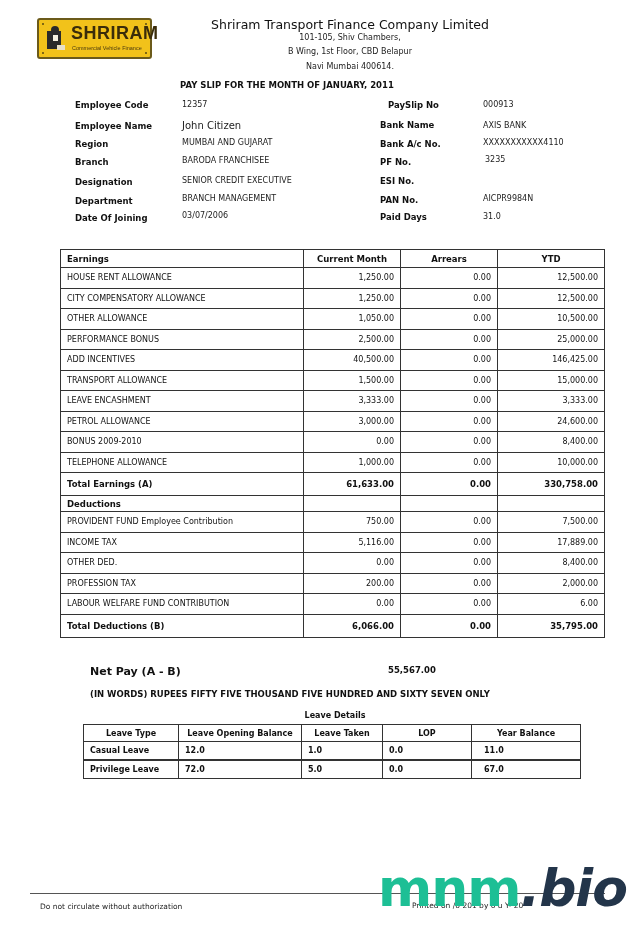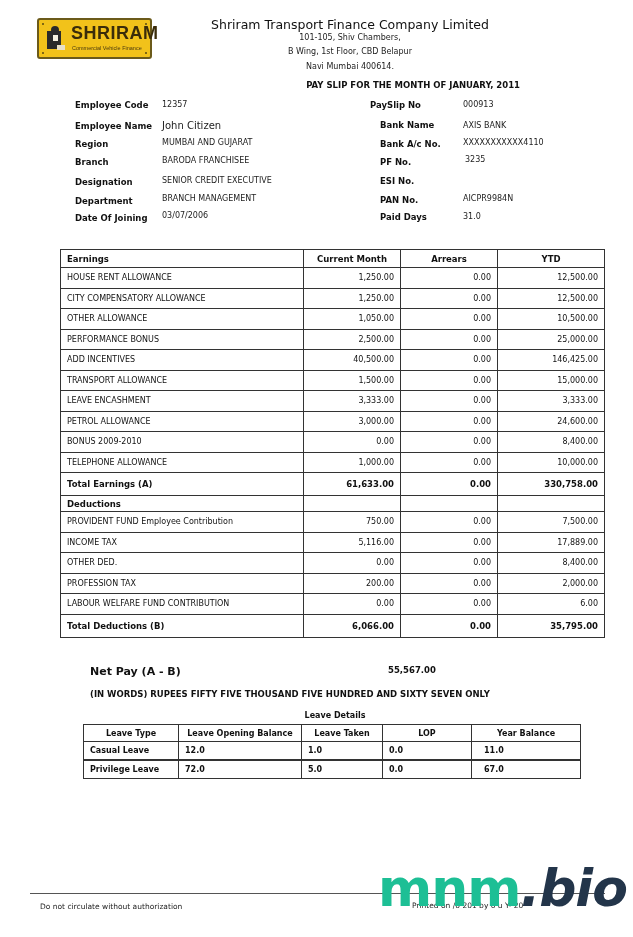--- a/index.html
+++ b/index.html
@@ -17,25 +17,25 @@
                font-size: 5.5px; color: #4a3a10; }
   .logo .dot { position: absolute; width: 2px; height: 2px; background: #5a4a10; border-radius: 1px; }
 
   
   .company { left: 180px; width: 340px; text-align: center; }
   .company-name { top: 17px; font-size: 12.5px; font-weight: normal; }
   .addr { font-size: 8px; color: #222; }
   .addr1 { top: 33px; }
   .addr2 { top: 47px; }
   .addr3 { top: 62px; }
-  .slip-title { left: 180px; width: 340px; top: 80px; text-align: right; font-size: 8.5px; font-weight: bold; }
+  .slip-title { left: 180px; width: 340px; top: 80px; text-align: left; font-size: 8.5px; font-weight: bold; }
 
   
   .info-label { font-size: 8.5px; font-weight: bold; color: #111; }
-  .info-value { font-size: 8px; color: #222; }
+  .info-value { font-size: 8px; color: #222; margin-left: 20px; }
 
   
   table { border-collapse: collapse; }
   .main-table { position: absolute; left: 60px; top: 249px; width: 545px; }
   .main-table td, .main-table th { border: 1px solid #333; font-size: 8px; padding: 0 6px; height: 19.5px; }
   .main-table th { font-weight: bold; font-size: 8.5px; height: 17px; }
   .main-table th.c-desc { text-align: left; }
   .main-table td.num { text-align: right; }
   .main-table tr.bold td { font-weight: bold; font-size: 8.5px; height: 22px; }
   .main-table tr.section td { font-weight: bold; font-size: 8.5px; height: 15px; }
@@ -96,21 +96,21 @@
 <div class="abs info-value" style="left:162px;top:138px">MUMBAI AND GUJARAT</div>
 <div class="abs info-label" style="left:75px;top:157px">Branch</div>
 <div class="abs info-value" style="left:162px;top:156px">BARODA FRANCHISEE</div>
 <div class="abs info-label" style="left:75px;top:177px">Designation</div>
 <div class="abs info-value" style="left:162px;top:176px">SENIOR CREDIT EXECUTIVE</div>
 <div class="abs info-label" style="left:75px;top:196px">Department</div>
 <div class="abs info-value" style="left:162px;top:194px">BRANCH MANAGEMENT</div>
 <div class="abs info-label" style="left:75px;top:213px">Date Of Joining</div>
 <div class="abs info-value" style="left:162px;top:211px">03/07/2006</div>
 
-<div class="abs info-label" style="left:370px;top:100px">PaySlip No</div>
+<div class="abs info-label" style="left:388px;top:100px">PaySlip No</div>
 <div class="abs info-value" style="left:463px;top:100px">000913</div>
 <div class="abs info-label" style="left:380px;top:120px">Bank Name</div>
 <div class="abs info-value" style="left:463px;top:121px">AXIS BANK</div>
 <div class="abs info-label" style="left:380px;top:139px">Bank A/c No.</div>
 <div class="abs info-value" style="left:463px;top:138px">XXXXXXXXXXX4110</div>
 <div class="abs info-label" style="left:380px;top:157px">PF No.</div>
 <div class="abs info-value" style="left:465px;top:155px">3235</div>
 <div class="abs info-label" style="left:380px;top:176px">ESI No.</div>
 <div class="abs info-value" style="left:463px;top:176px"></div>
 <div class="abs info-label" style="left:380px;top:195px">PAN No.</div>

